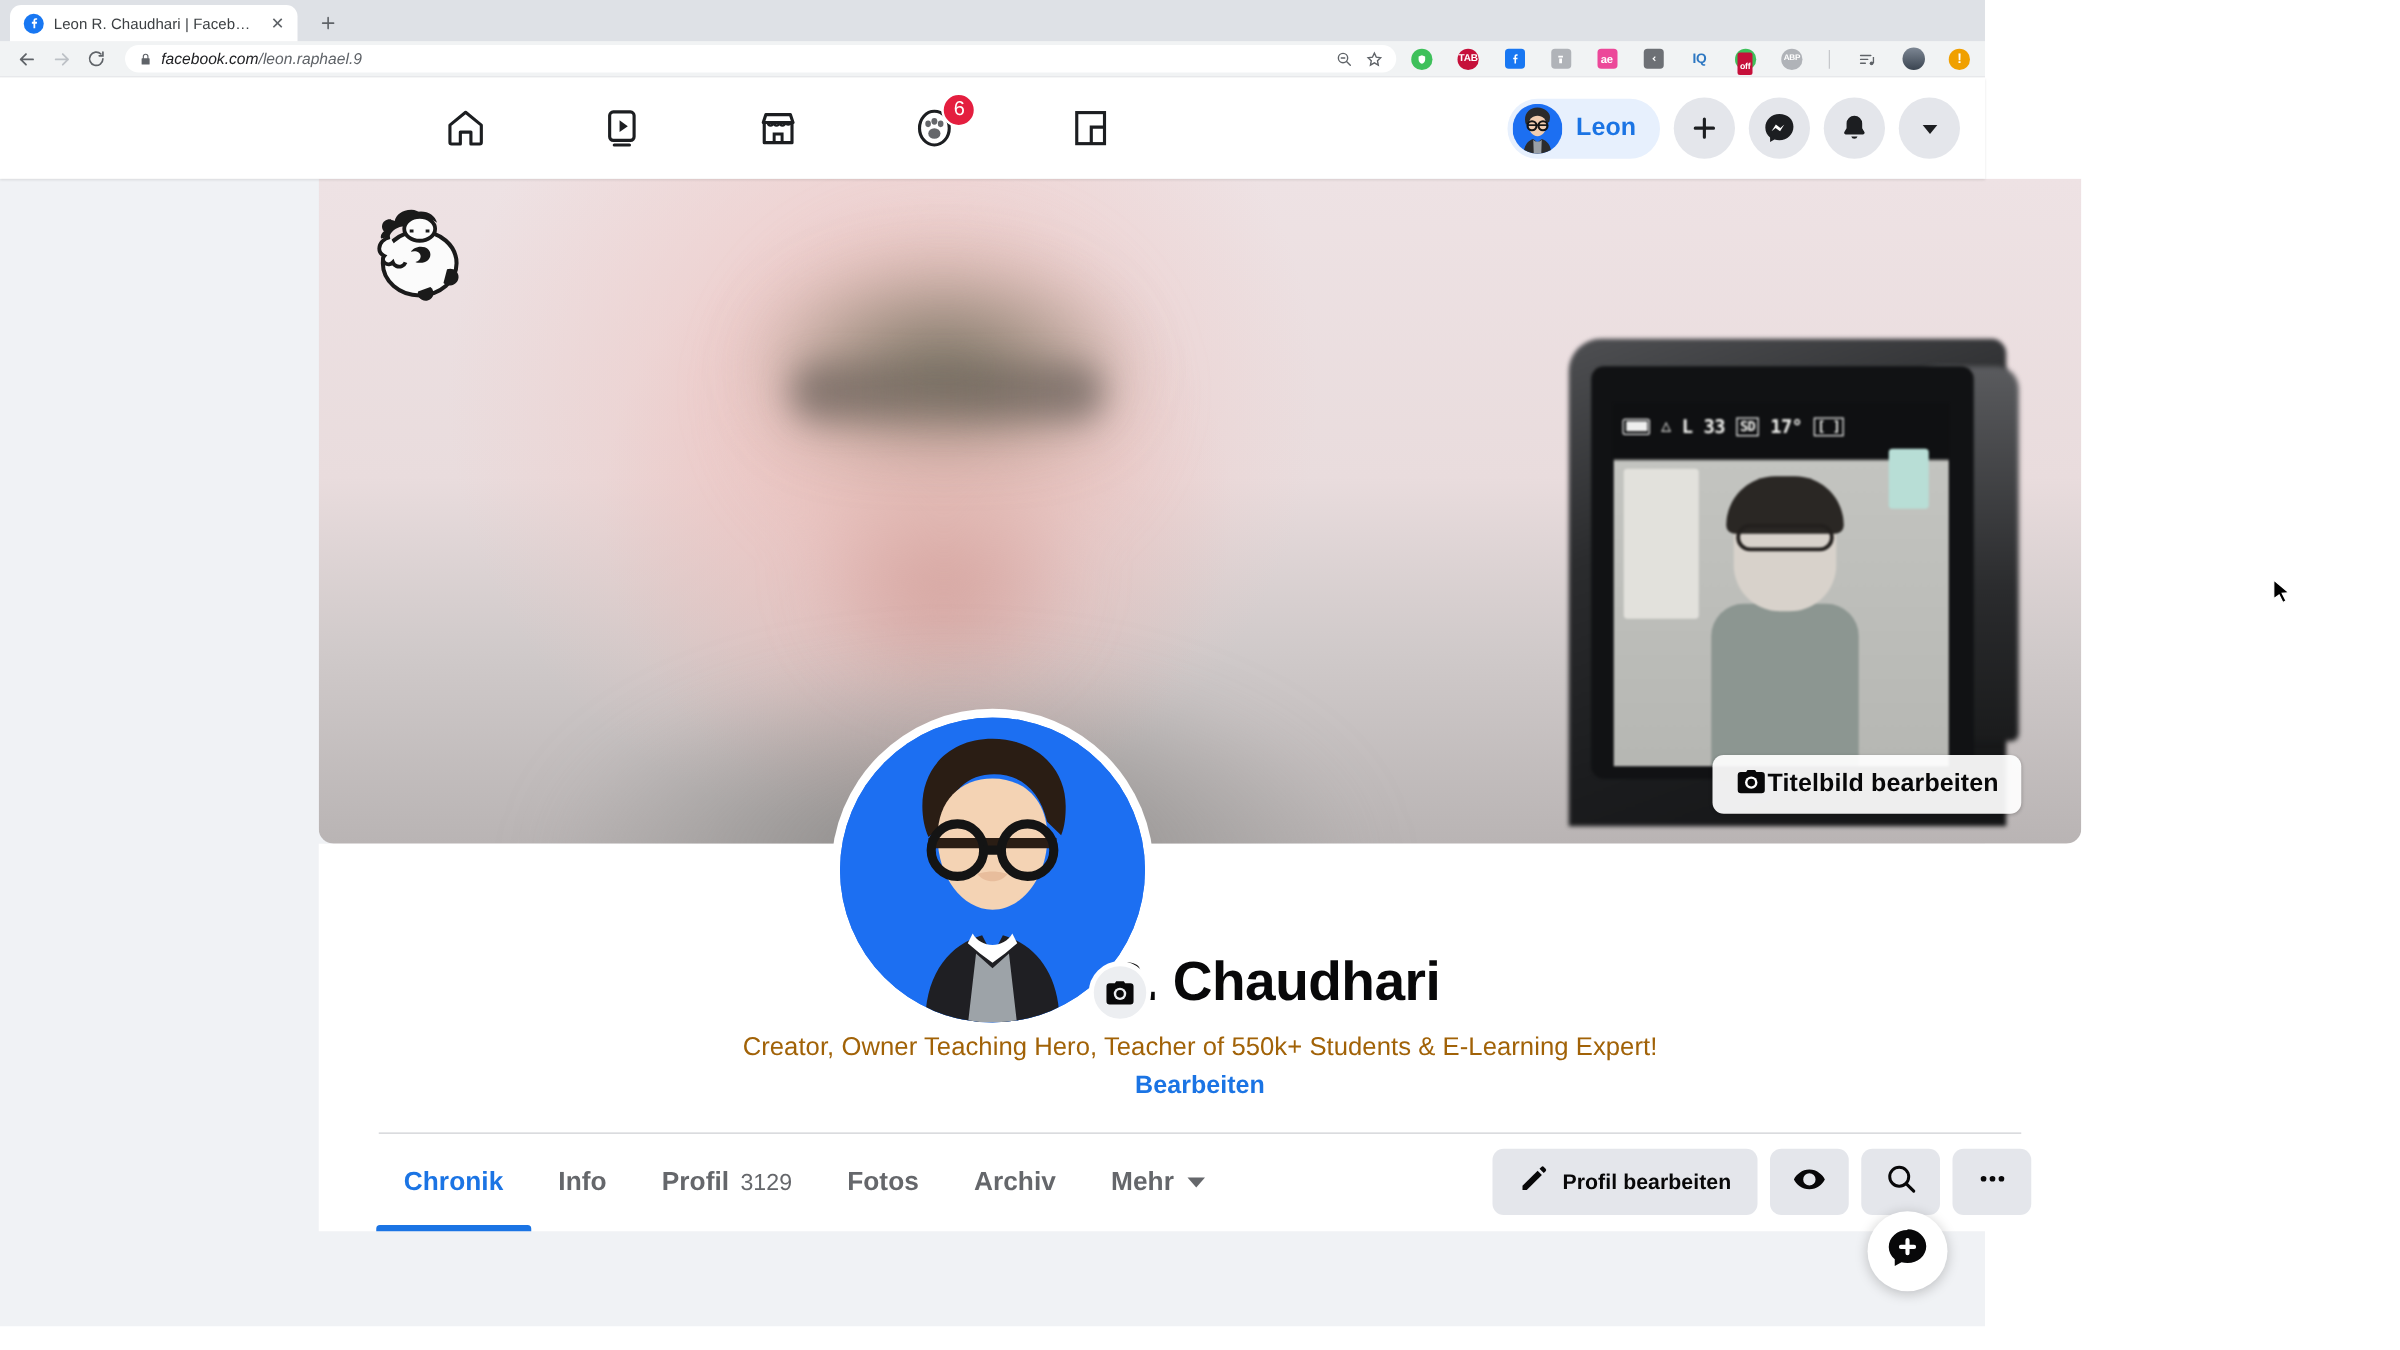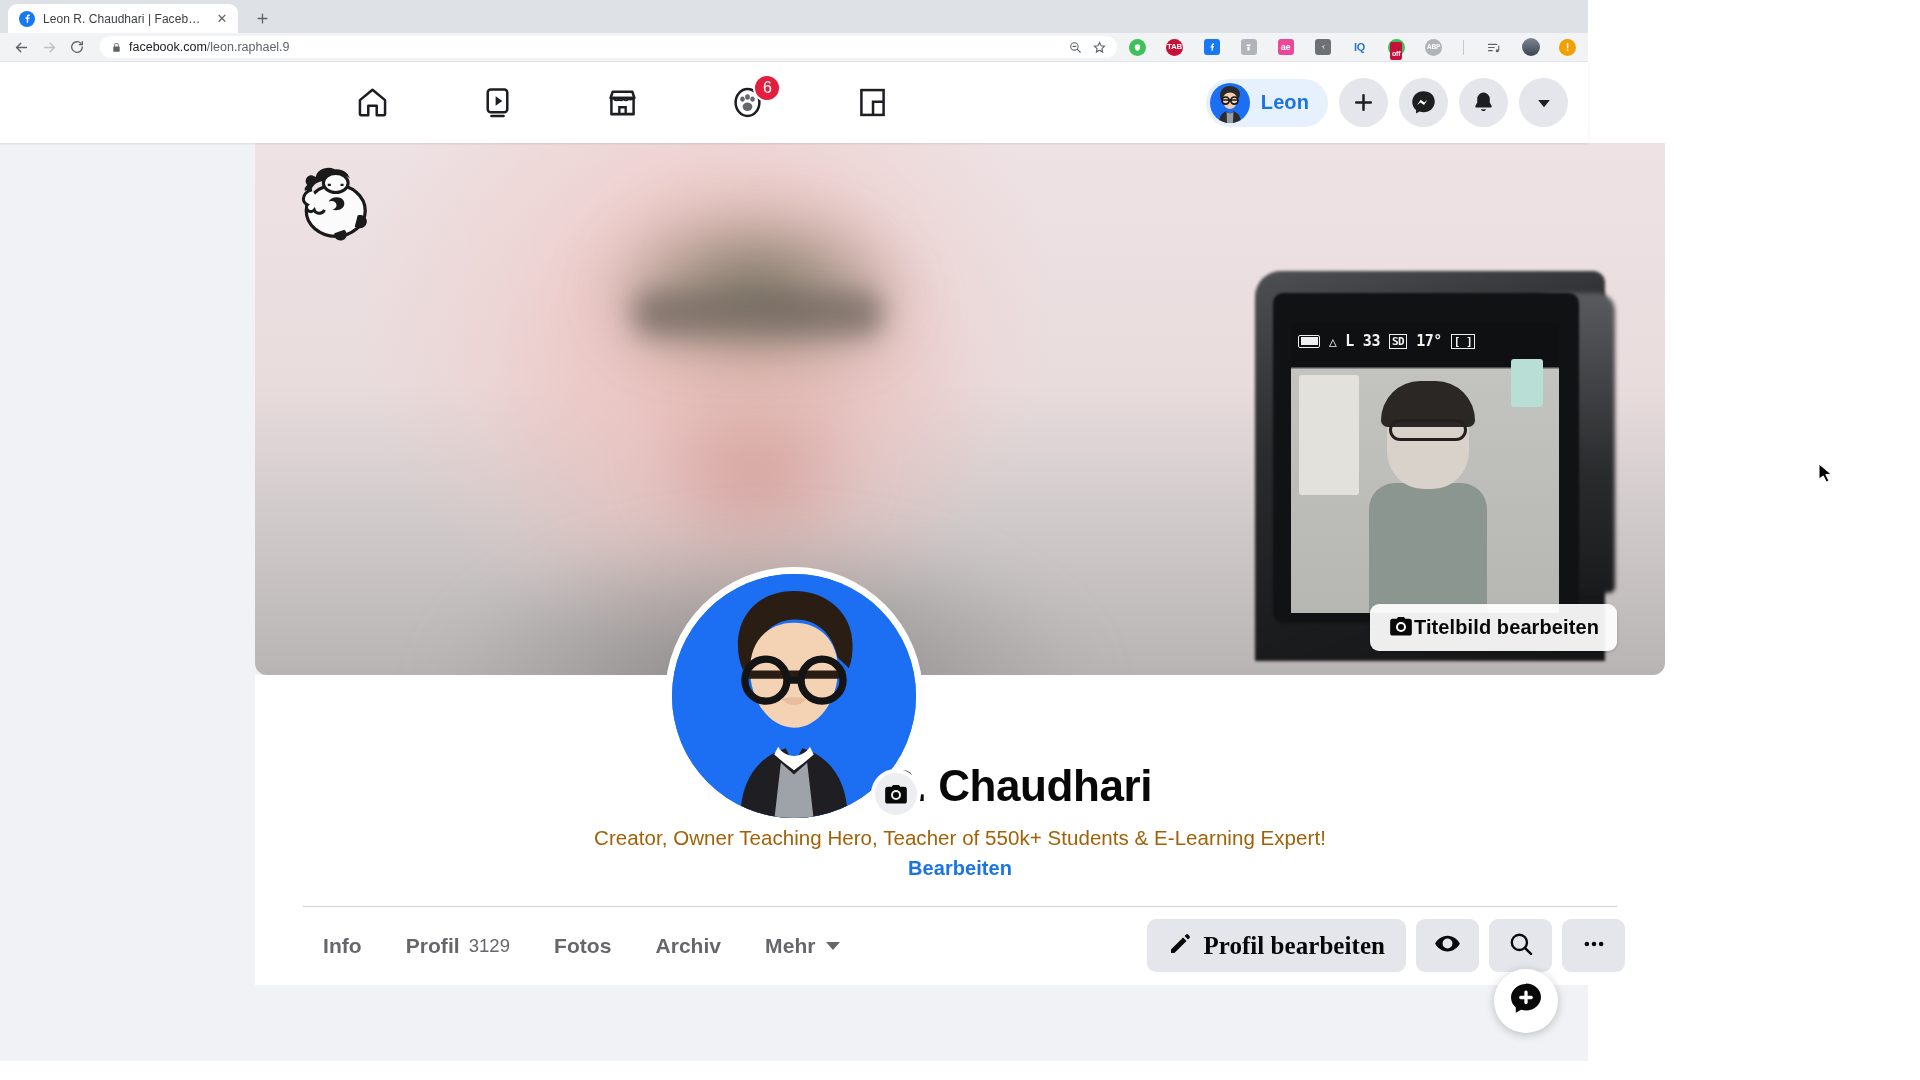--- a/index.html
+++ b/index.html
@@ -86,20 +86,21 @@
     flex: 1 1 auto;
     height: 22px;
     background: #ffffff;
     border-radius: 12px;
     display: flex;
     align-items: center;
     gap: 7px;
     margin: 0 6px 0 8px;
     padding: 0 8px 0 11px;
     min-width: 0;
+    font-style: italic;
   }
   .lock { color: #5f6368; flex: 0 0 auto; display:flex; }
   .url-text {
     font-size: 12.5px;
     color: #202124;
     white-space: nowrap;
     overflow: hidden;
   }
   .url-text .dim { color: #5f6368; }
   .url-right { margin-left: auto; display: flex; align-items: center; gap: 10px; padding-right: 2px; }
@@ -397,21 +398,21 @@
   .tabs-spacer { flex: 1 1 auto; }
   .act-btn {
     height: 53px; border-radius: 9px;
     background: #e4e6eb;
     display: flex; align-items: center; justify-content: center;
     gap: 11px; padding: 0 21px;
     margin-left: 10px;
     flex: 0 0 auto;
   }
   .act-btn.sq { width: 63px; padding: 0; }
-  .act-btn .lbl { font-size: 25px; font-weight: 700; color: #080809; letter-spacing: 0.05px; font-family: Liberation Serif, serif;}
+  .act-btn .lbl { font-size: 17px; font-weight: 700; color: #080809; letter-spacing: 0.05px;}
 
   
   .fab {
     position: absolute;
     right: 30px; bottom: 28px;
     width: 64px; height: 64px; border-radius: 50%;
     background: #fff;
     box-shadow: 0 2px 10px rgba(0,0,0,0.22);
     display: flex; align-items: center; justify-content: center;
     z-index: 40;
@@ -728,20 +729,23 @@
       </div>
     </div>
 
     <div class="profile-info">
       <div class="prof-name">Leon R. Chaudhari</div>
       <div class="prof-bio">Creator, Owner Teaching Hero, Teacher of 550k+ Students &amp; E-Learning Expert!</div>
       <div class="prof-edit-link">Bearbeiten</div>
       <div class="divider"></div>
 
       <div class="tabsrow">
+        <div class="ptab active">
+          <span>Chronik</span>
+        </div>
         <div class="ptab">
           <span>Info</span>
         </div>
         <div class="ptab">
           <span>Profil</span>
           <span class="cnt">3129</span>
         </div>
         <div class="ptab">
           <span>Fotos</span>
         </div>

